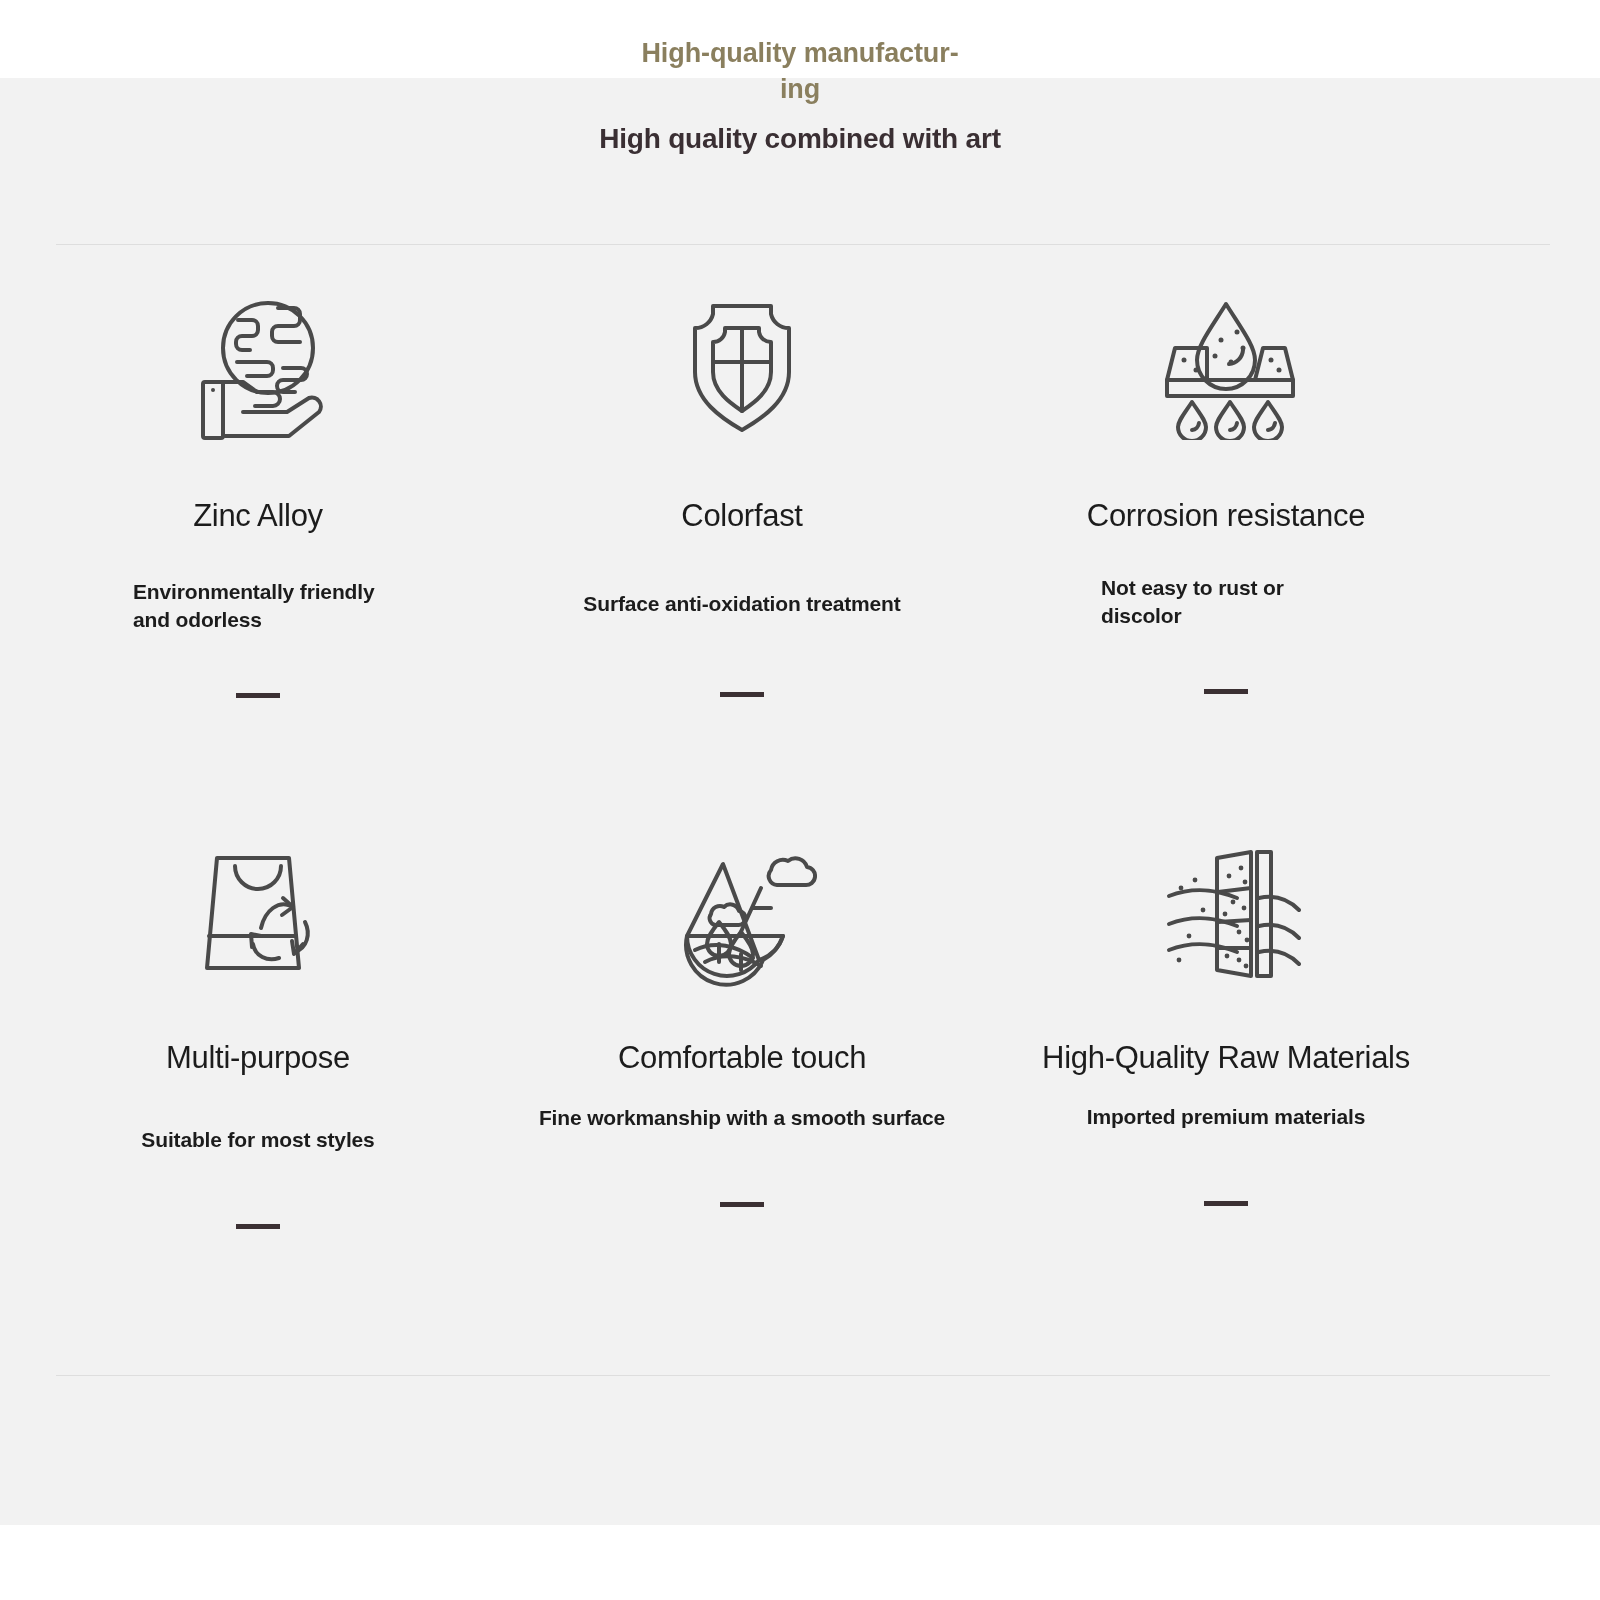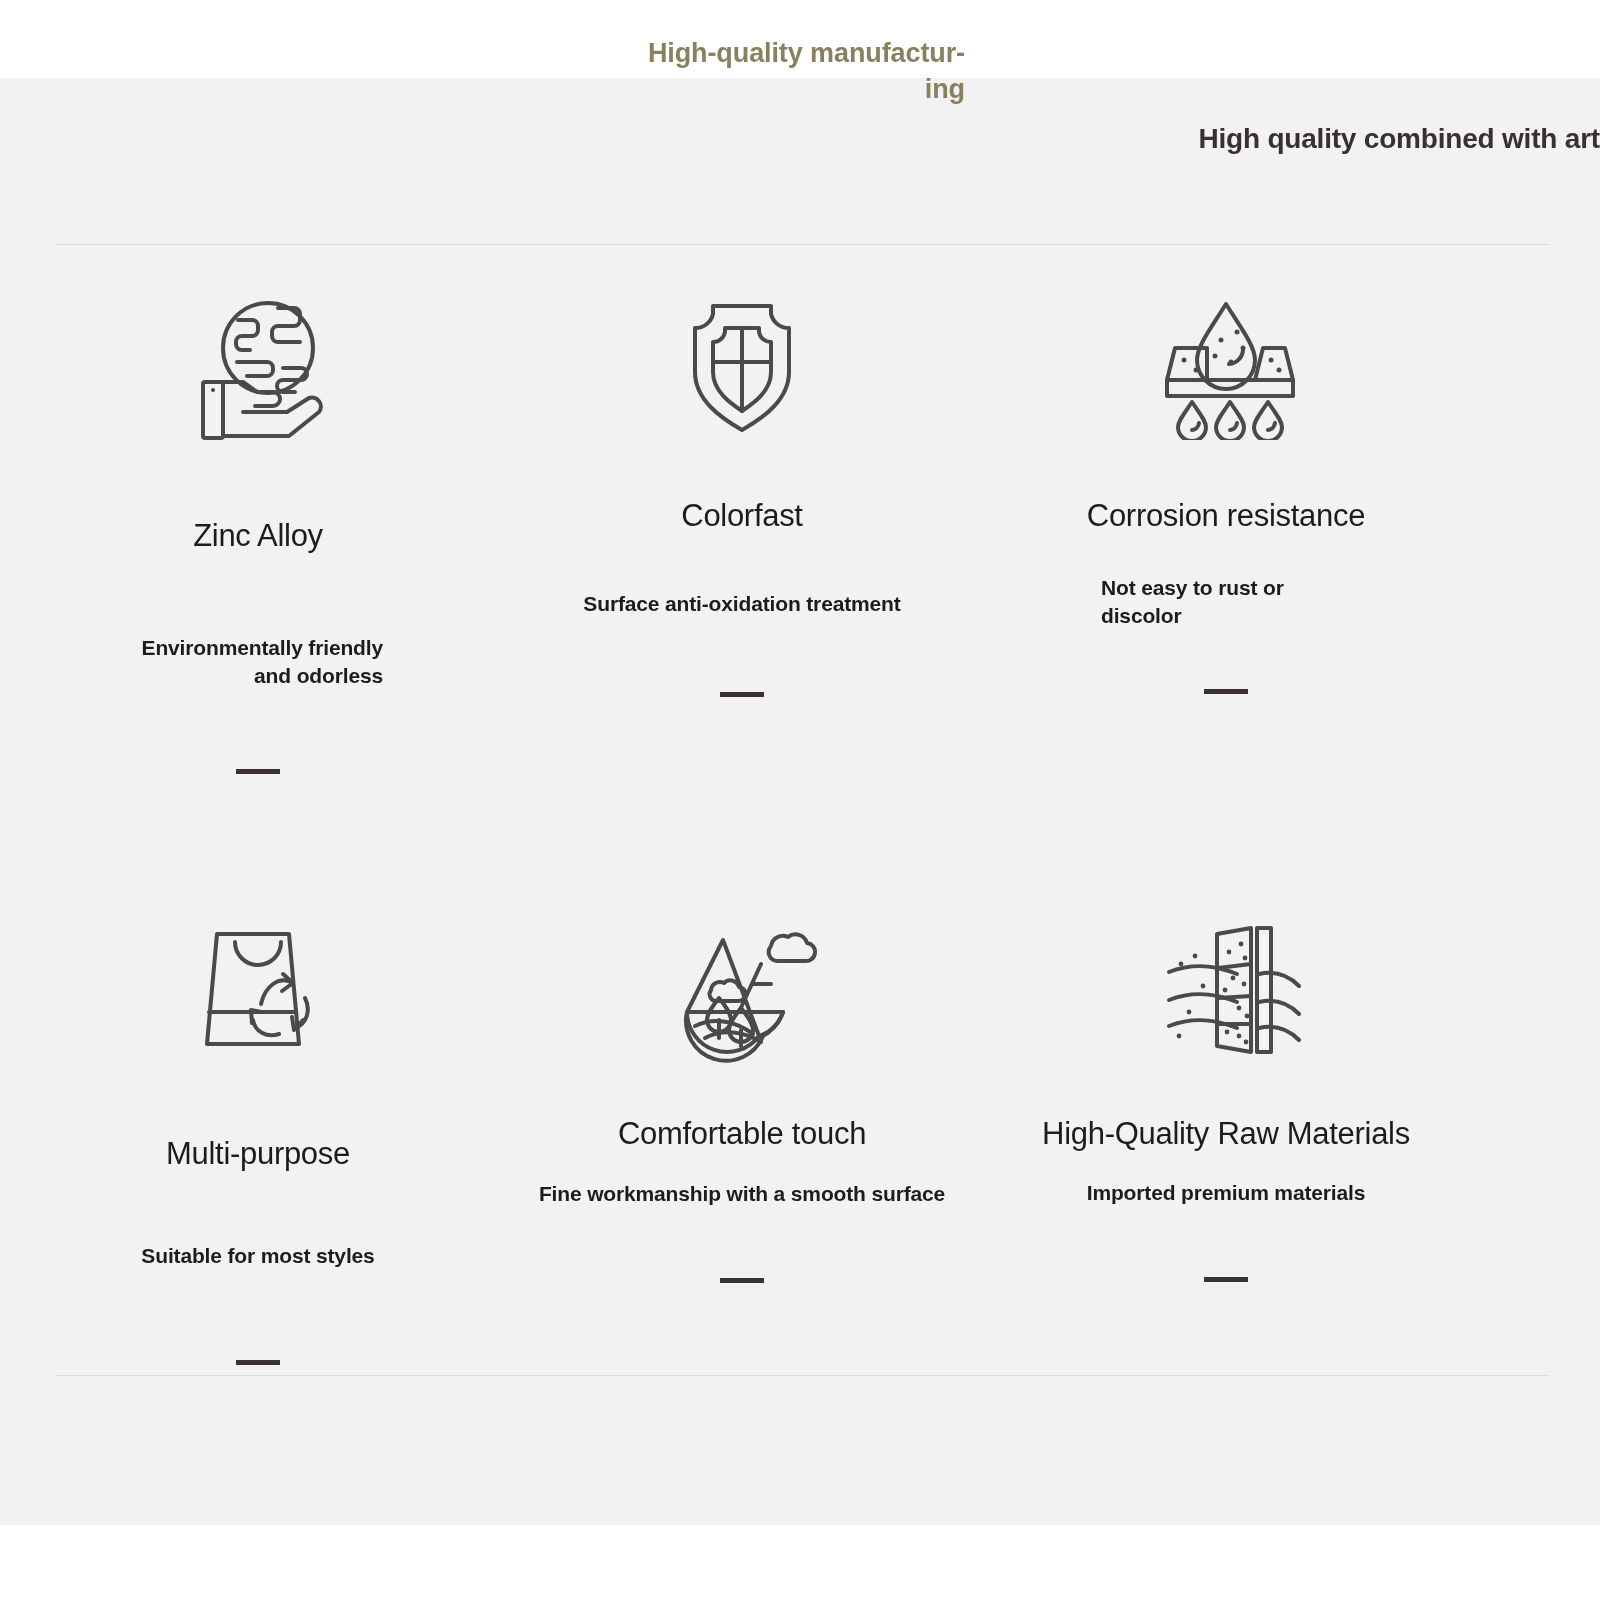--- a/index.html
+++ b/index.html
@@ -32,21 +32,21 @@
     height: 1447px;
     background: #f2f2f2;
   }
 
   
   .header {
     position: absolute;
     left: 0;
     top: 36px;
     width: 1600px;
-    text-align: right;
+    text-align: center;
   }
   .header-title {
     width: 330px;
     margin: 0 auto;
     font-size: 27px;
     font-weight: 700;
     line-height: 1.32;
     color: #8a7f5e;
     letter-spacing: -0.1px;
   }
@@ -81,21 +81,21 @@
     width: 1600px;
   }
   .row + .row { margin-top: 142px; }
 
   .cell {
     width: 484px;
     display: flex;
     flex-direction: column;
     align-items: center;
   }
-  .cell-1 { margin-left: 16px; gap: 20px; }
+  .cell-1 { margin-left: 16px; }
   .cell-2 { margin-left: 0px; }
   .cell-3 { margin-left: 0px; }
 
   .icon-box {
     height: 150px;
     display: flex;
     align-items: center;
     justify-content: center;
   }
   .icon-box svg {
@@ -131,21 +131,21 @@
   }
 
   .dash {
     margin-top: 64px;
     width: 44px;
     height: 5px;
     background: #3b3033;
   }
 
   
-  .r1c1 .feat-desc { width: 250px; margin-top: 60px; text-align: right; }
+  .r1c1 .feat-desc { width: 250px; margin-top: 44px; }
   .r1c1 .dash      { margin-top: 58px; }
   .r1c2 .feat-desc { width: 400px; text-align: center; margin-top: 56px; }
   .r1c2 .dash      { margin-top: 74px; }
   .r1c3 .feat-desc { width: 250px; margin-top: 40px; }
   .r1c3 .dash      { margin-top: 58px; }
 
   .r2c1 .feat-desc { width: 320px; text-align: center; margin-top: 50px; }
   .r2c2 .feat-desc { width: 500px; text-align: center; margin-top: 28px; }
   .r2c3 .feat-desc { width: 400px; text-align: center; margin-top: 27px; }
   .row2 .dash      { margin-top: 70px; }

